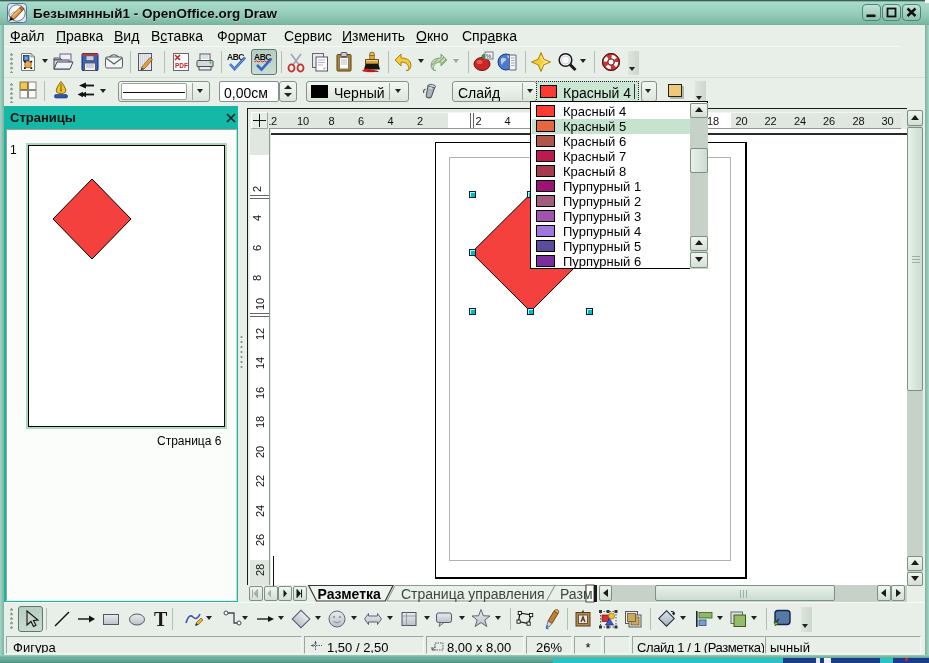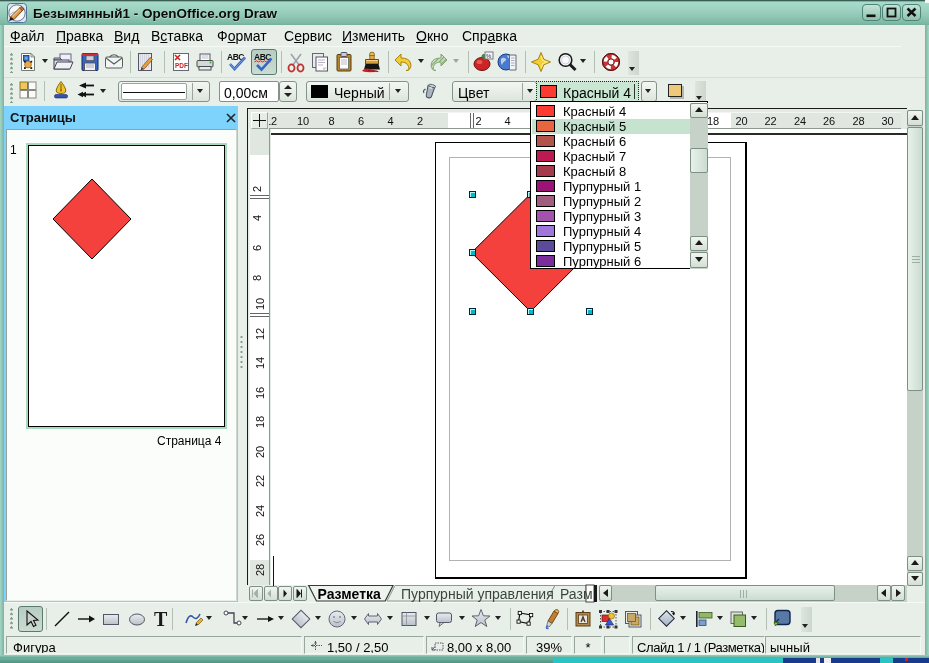--- a/index.html
+++ b/index.html
@@ -29,21 +29,21 @@
   background-image:radial-gradient(circle at 1.5px 1.5px,#7fa28e 1.2px,transparent 1.4px); background-size:4px 4.5px; }
 .sep { position:absolute; width:1px; background:#b4bfb4; }
 .caret { position:absolute; width:0; height:0; border-left:3.5px solid transparent; border-right:3.5px solid transparent; border-top:4.5px solid #222; }
 .caret.dis { border-top-color:#9aa89e; }
 .pressedbtn { position:absolute; background:linear-gradient(to bottom,#b7cdc2,#cbdcd2); border:1px solid #5a7a70; border-radius:3px; }
 .ovf { position:absolute; width:11px; background:linear-gradient(to right,#dde5dd,#cdd7cd); }
 
 .wdg { position:absolute; background:linear-gradient(to bottom,#f3f7f3,#dce5dc); border:1px solid #85928a; border-radius:3px; }
 .wfield { position:absolute; background:#fff; border:1px solid #85928a; border-radius:2px; }
 
-#panel { position:absolute; left:4px; top:106px; width:234px; height:496px; background:#7dd3fc; }
+#panel { position:absolute; left:4px; top:106px; width:234px; height:496px; background:#14b8a6; }
 #splitter { position:absolute; left:238px; top:106px; width:9px; height:496px; background:#e8eee8; }
 
 #canvasbrd { position:absolute; left:247px; top:108px; width:660px; height:494px; border-left:1px solid #1a1a1a; border-top:1px solid #1a1a1a; background:#e4eae4; }
 #workspace { position:absolute; left:271px; top:129px; width:636px; height:456px; background:#fff; overflow:hidden; z-index:5; }
 .ruler { position:absolute; background:#e0e6e0; font-size:11px; color:#111; overflow:hidden; }
 .rnum { position:absolute; }
 
 .sbtn { position:absolute; background:linear-gradient(to bottom,#f0f5f0,#d4dfd4); border:1px solid #7e8f85; border-radius:2px; }
 .tri { position:absolute; width:0; height:0; }
 .hdl { position:absolute; width:7px; height:7px; background:#00b9c9; border:1px solid #023; box-shadow:inset 1px 1px 0 #aef8f8; }
@@ -283,21 +283,21 @@
 <div class="abs" style="left:334px;top:84px;font-size:14px;">Черный</div>
 <div class="abs" style="left:389px;top:82px;width:1px;height:17px;background:#9aa69a;"></div>
 <div class="caret" style="left:395px;top:88px;"></div>
 <svg class="abs" style="left:420px;top:80px;" width="20" height="20">
           <path d="M6.5 5 L13.5 5 L12.5 15 Q12.3 17 9.5 17 Q7.2 17 7.2 15 Z" fill="#aab4be" stroke="#4a545e" stroke-width="1" transform="rotate(14 10 11)"></path>
           <ellipse cx="10.6" cy="4.6" rx="3.6" ry="1.4" fill="#ccd4dc" stroke="#4a545e" stroke-width="0.8" transform="rotate(14 10 11)"></ellipse>
           <path d="M5.5 8 Q2.5 9.5 4 12" fill="none" stroke="#4a545e" stroke-width="1.2"></path>
           <path d="M8.3 7 Q9.8 6.6 11 7.2" fill="none" stroke="#e6ebf0" stroke-width="1.2" transform="rotate(14 10 11)"></path>
         </svg>
 <div class="wdg" style="left:452px;top:80px;width:85px;height:21px;"></div>
-<div class="abs" style="left:458px;top:84px;font-size:14px;">Цвет</div>
+<div class="abs" style="left:458px;top:84px;font-size:14px;">Слайд</div>
 <div class="abs" style="left:522px;top:82px;width:1px;height:17px;background:#9aa69a;"></div>
 <div class="caret" style="left:527px;top:88px;"></div>
 <div class="abs" style="left:536px;top:80px;width:103px;height:21px;background:#c9e7d3;border:1px dotted #222;"></div>
 <div class="abs" style="left:540px;top:84px;width:17px;height:13px;background:#fb3a32;border:1px solid #000;"></div>
 <div class="abs" style="left:563px;top:84px;font-size:14px;">Красный 4</div>
 <div class="abs" style="left:634px;top:83px;width:1px;height:15px;background:#333;"></div>
 <div class="wdg" style="left:641px;top:80px;width:16px;height:21px;"></div>
 <div class="caret" style="left:645px;top:88px;"></div>
 <div class="abs" style="left:670px;top:85px;width:14px;height:13px;background:#b0b8b0;"></div>
 <div class="abs" style="left:668px;top:83px;width:14px;height:13px;background:#eec979;border:1px solid #222;"></div>
@@ -311,21 +311,21 @@
         <path d="M2 2 L10 10 M10 2 L2 10" stroke="#222" stroke-width="1.6"></path>
       </svg>
     <div class="abs" style="left:2px;top:23px;width:231px;height:472px;background:#fbfdfb;border:1px solid #96a398;border-bottom-color:#e8eee8;border-right-color:#cdd6cf;"></div>
     <div class="abs" style="left:6px;top:37px;font-size:12px;">1</div>
     <div class="abs" style="left:22px;top:37px;width:201px;height:286px;background:#a9dabd;"></div>
     <div class="abs" style="left:24px;top:39px;width:197px;height:282px;background:#fff;border:1px solid #000;">
       <svg width="195" height="280">
           <polygon points="63,33 102,73 63,113 24,73" fill="#f5413d" stroke="#000"></polygon>
         </svg>
     </div>
-    <div class="abs" style="left:153px;top:328px;font-size:12px;">Страница 4</div>
+    <div class="abs" style="left:153px;top:328px;font-size:12px;">Страница 6</div>
   </div>
   <div id="splitter">
     <div class="abs" style="left:2px;top:229px;width:3px;height:34px;background-image:radial-gradient(circle at 1.5px 2px,#8a978d 1px,transparent 1.2px);background-size:3px 5px;"></div>
   </div>
   <div id="canvasbrd"></div>
   <div class="abs" style="left:251px;top:112px;width:17px;height:17px;background:#e6ece6;border:1px solid #fff;border-right-color:#99a69b;border-bottom-color:#99a69b;">
     <div class="abs" style="left:1px;top:7px;width:13px;height:1px;background:#111;"></div>
     <div class="abs" style="left:6.5px;top:1px;width:1px;height:13px;background:#111;"></div>
   </div>
   <div class="ruler" id="hruler" style="left:269px;top:112px;width:632px;height:17px;border-bottom:1px solid #8d9a8f;border-top:1px solid #f2f6f2;">
@@ -417,21 +417,21 @@
       <path d="M46 0.5 L49.5 4.5 L46 8.5 Z M50.5 0.5 V8.5" fill="#1a1a1a" stroke="#1a1a1a" stroke-width="1"></path>
     </svg>
     <svg class="abs" style="left:0px;top:0;" width="356" height="17">
       <polygon points="152,0.5 312,0.5 303.5,16 144,16" fill="#e9efe9" stroke="#8d9a8f" stroke-width="1"></polygon>
       <polygon points="312,0.5 343,0.5 343,16 303.5,16" fill="#e9efe9" stroke="#8d9a8f" stroke-width="1"></polygon>
       <polygon points="65.7,0.5 150,0.5 142.2,16 73.5,16" fill="#eff3ef" stroke="#333d35" stroke-width="1.2"></polygon>
       <rect x="343" y="0" width="8" height="17" fill="#fff" stroke="#444" stroke-width="1"></rect>
       <rect x="351" y="0" width="3" height="17" fill="#1a1a1a"></rect>
     </svg>
     <div class="abs" style="left:74.5px;top:1px;font-size:14px;font-weight:bold;color:#000;">Разметка</div>
-    <div class="abs" style="left:158px;top:1px;font-size:14px;color:#3a463c;">Пурпурный управления</div>
+    <div class="abs" style="left:158px;top:1px;font-size:14px;color:#3a463c;">Страница управления</div>
     <div class="abs" style="left:317px;top:1px;font-size:14px;color:#3a463c;">Разм</div>
     <div class="abs" style="left:356px;top:0px;width:308px;height:17px;background:#c6d2c8;">
       <div class="sbtn" style="left:0;top:0;width:13px;height:16px;"></div>
       <div class="tri" style="left:3.5px;top:4px;border-top:4px solid transparent;border-bottom:4px solid transparent;border-right:5px solid #1a1a1a;"></div>
       <div class="abs" style="left:56px;top:0px;width:180px;height:16px;background:linear-gradient(to bottom,#e6f1ea,#ccdcd2);border:1px solid #7e8f85;border-radius:2px;">
         <div style="position:absolute;left:84px;top:4px;width:1px;height:8px;background:#9ab0a2;"></div>
         <div style="position:absolute;left:87px;top:4px;width:1px;height:8px;background:#9ab0a2;"></div>
         <div style="position:absolute;left:90px;top:4px;width:1px;height:8px;background:#9ab0a2;"></div>
       </div>
       <div class="sbtn" style="left:278px;top:0;width:14px;height:16px;"></div>
@@ -595,21 +595,21 @@
     <div class="scell" style="left:300px;width:120px;padding-left:22px;">1,50 / 2,50</div>
     <svg class="abs" style="left:306px;top:6px;" width="13" height="11">
         <path d="M1 5.5 H12 M5.5 1 V10" stroke="#556" stroke-width="1" stroke-dasharray="1.5 1"></path>
         <path d="M1 5.5 L3.5 4 V7 Z M5.5 1 L4 3.5 H7 Z" fill="#556"></path>
       </svg>
     <div class="scell" style="left:422px;width:98px;padding-left:20px;">8,00 x 8,00</div>
     <svg class="abs" style="left:427px;top:6px;" width="13" height="11">
         <rect x="4" y="3" width="8" height="7" fill="none" stroke="#556" stroke-dasharray="1.5 1"></rect>
         <path d="M1 10 L4 6.5 M1 10 L1 7 M1 10 L4 10" stroke="#556" stroke-width="1"></path>
       </svg>
-    <div class="scell" style="left:522px;width:46px;text-align:center;">39%</div>
+    <div class="scell" style="left:522px;width:46px;text-align:center;">26%</div>
     <div class="scell" style="left:570px;width:28px;text-align:center;">*</div>
     <div class="scell" style="left:600px;width:26px;"></div>
     <div class="scell" style="left:628px;width:133px;letter-spacing:-0.4px;">Слайд 1 / 1 (Разметка)</div>
     <div class="scell" style="left:761px;width:156px;">ычный</div>
   </div>
   <div id="dropdown">
     <div class="ditem" style="top:2px;">
         <div class="sw" style="background:#fd3b33;"></div>
         <span class="dt">Красный 4</span>
       </div>

